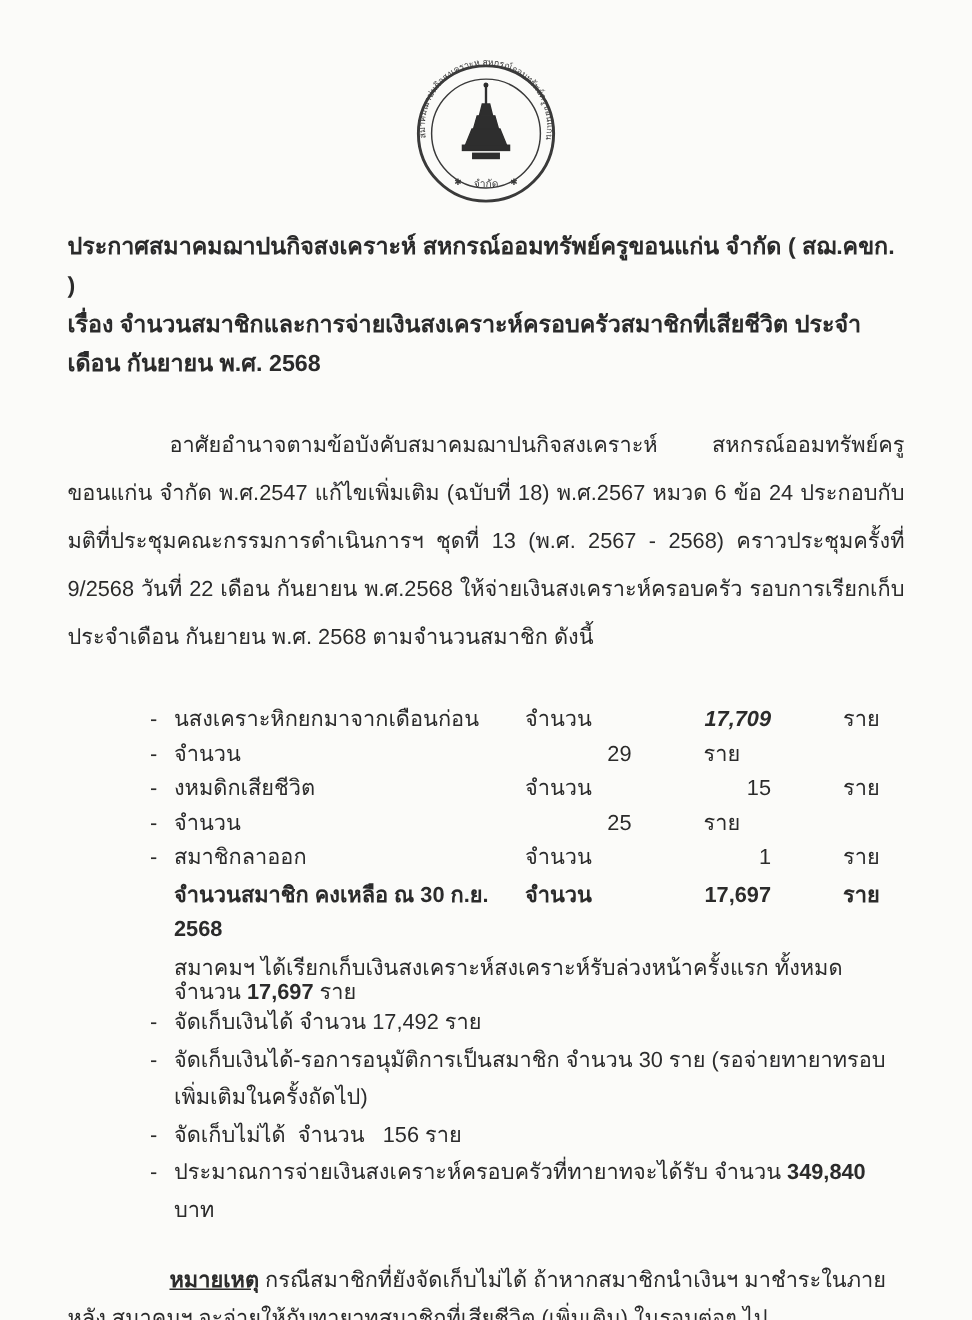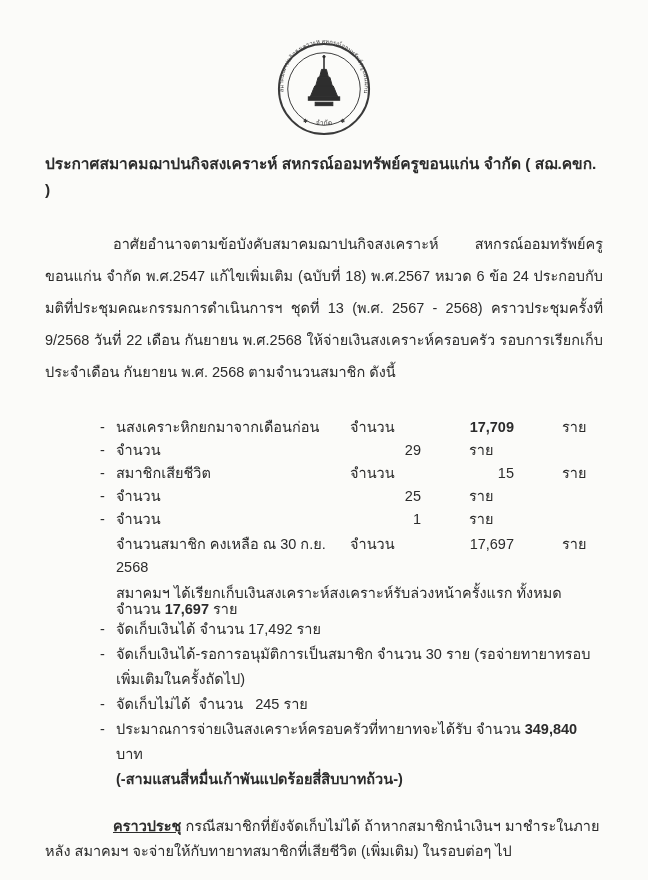--- a/index.html
+++ b/index.html
@@ -24,22 +24,22 @@
   
   .intro { margin:25px 0 0 0; line-height:32px; text-align:justify; text-indent:68px; }
 
   
   .mlist { margin-top:28px; }
   .m-row { display:grid; grid-template-columns:16px 234px 75px 93px 85px; margin-left:55px; line-height:23px; }
   .m-dash { text-align:left; }
   .m-count { }
   .m-value { text-align:right; padding-right:4px; }
   .m-unit { padding-left:44px; }
-  .m-row.total { font-weight:400; margin-top:2px; }
-  .m-row.first-row .m-value { font-weight:700; }
+  .m-row.total { font-weight:700; margin-top:2px; }
+  .m-row.first-row .m-value { font-weight:700;font-style:italic; }
 
   
   .collect { margin-top:6px; }
   .c-intro { margin:0 0 0 71px; line-height:16px; white-space:pre-wrap; }
   .c-item { display:grid; grid-template-columns:16px 1fr; margin-left:55px; line-height:25px; }
   .c-text { white-space:pre-wrap; }
   .c-line2 { margin-left:71px; font-weight:700; line-height:25px; }
   .bv { font-weight:700; }
 
   
@@ -71,52 +71,54 @@
         <rect x="34" y="58" width="32" height="3.5"></rect>
         <rect x="41" y="63.5" width="18" height="3.5"></rect>
       </g>
       <text x="31" y="85" font-size="6" fill="#3a3a3a" text-anchor="middle">✱</text>
       <text x="50" y="86.5" font-size="7" fill="#3a3a3a" text-anchor="middle">จำกัด</text>
       <text x="69" y="85" font-size="6" fill="#3a3a3a" text-anchor="middle">✱</text>
     </svg>
   </div>
 
   <p class="title first">ประกาศสมาคมฌาปนกิจสงเคราะห์ สหกรณ์ออมทรัพย์ครูขอนแก่น จำกัด ( สฌ.คขก. )</p>
+  <p class="title">เรื่อง จำนวนสมาชิกและการจ่ายเงินสงเคราะห์ครอบครัวสมาชิกที่เสียชีวิต ประจำเดือน กันยายน พ.ศ. 2568</p>
 
   <p class="intro">อาศัยอำนาจตามข้อบังคับสมาคมฌาปนกิจสงเคราะห์ สหกรณ์ออมทรัพย์ครูขอนแก่น จำกัด พ.ศ.2547 แก้ไขเพิ่มเติม (ฉบับที่ 18) พ.ศ.2567 หมวด 6 ข้อ 24 ประกอบกับมติที่ประชุมคณะกรรมการดำเนินการฯ ชุดที่ 13 (พ.ศ. 2567 - 2568) คราวประชุมครั้งที่ 9/2568 วันที่ 22 เดือน กันยายน พ.ศ.2568 ให้จ่ายเงินสงเคราะห์ครอบครัว รอบการเรียกเก็บประจำเดือน กันยายน พ.ศ. 2568 ตามจำนวนสมาชิก ดังนี้</p>
 
   <div class="mlist">
     <div class="m-row first-row">
       <span class="m-dash">-</span>
       <span class="m-label">นสงเคราะหิกยกมาจากเดือนก่อน</span>
       <span class="m-count">จำนวน</span>
       <span class="m-value">17,709</span>
       <span class="m-unit">ราย</span>
     </div>
     <div class="m-row">
       <span class="m-dash">-</span>
       <span class="m-count">จำนวน</span>
       <span class="m-value">29</span>
       <span class="m-unit">ราย</span>
     </div>
     <div class="m-row">
       <span class="m-dash">-</span>
-      <span class="m-label">สมาชิกเสียชีวิต</span>
+      <span class="m-label">งหมดิกเสียชีวิต</span>
       <span class="m-count">จำนวน</span>
       <span class="m-value">15</span>
       <span class="m-unit">ราย</span>
     </div>
     <div class="m-row">
       <span class="m-dash">-</span>
       <span class="m-count">จำนวน</span>
       <span class="m-value">25</span>
       <span class="m-unit">ราย</span>
     </div>
     <div class="m-row">
       <span class="m-dash">-</span>
+      <span class="m-label">สมาชิกลาออก</span>
       <span class="m-count">จำนวน</span>
       <span class="m-value">1</span>
       <span class="m-unit">ราย</span>
     </div>
     <div class="m-row total">
       <span class="m-dash"></span>
       <span class="m-label">จำนวนสมาชิก คงเหลือ ณ 30 ก.ย. 2568</span>
       <span class="m-count">จำนวน</span>
       <span class="m-value">17,697</span>
       <span class="m-unit">ราย</span>
@@ -129,24 +131,23 @@
     <div class="c-item">
       <span>-</span>
       <span class="c-text"><span>จัดเก็บเงินได้ จำนวน 17,492 ราย</span><span class="bv"></span><span></span></span>
     </div>
     <div class="c-item">
       <span>-</span>
       <span class="c-text"><span>จัดเก็บเงินได้-รอการอนุมัติการเป็นสมาชิก จำนวน 30 ราย (รอจ่ายทายาทรอบเพิ่มเติมในครั้งถัดไป)</span><span class="bv"></span><span></span></span>
     </div>
     <div class="c-item">
       <span>-</span>
-      <span class="c-text"><span>จัดเก็บไม่ได้  จำนวน   245 ราย</span><span class="bv"></span><span></span></span>
+      <span class="c-text"><span>จัดเก็บไม่ได้  จำนวน   156 ราย</span><span class="bv"></span><span></span></span>
     </div>
     <div class="c-item">
       <span>-</span>
       <span class="c-text"><span>ประมาณการจ่ายเงินสงเคราะห์ครอบครัวที่ทายาทจะได้รับ จำนวน </span><span class="bv">349,840</span><span> บาท</span></span>
     </div>
-    <div class="c-line2">(-สามแสนสี่หมื่นเก้าพันแปดร้อยสี่สิบบาทถ้วน-)</div>
   </div>
 
-  <p class="note"><span class="note-label">คราวประชุ</span><span> กรณีสมาชิกที่ยังจัดเก็บไม่ได้ ถ้าหากสมาชิกนำเงินฯ มาชำระในภายหลัง สมาคมฯ จะจ่ายให้กับทายาทสมาชิกที่เสียชีวิต (เพิ่มเติม) ในรอบต่อๆ ไป</span></p>
+  <p class="note"><span class="note-label">หมายเหตุ</span><span> กรณีสมาชิกที่ยังจัดเก็บไม่ได้ ถ้าหากสมาชิกนำเงินฯ มาชำระในภายหลัง สมาคมฯ จะจ่ายให้กับทายาทสมาชิกที่เสียชีวิต (เพิ่มเติม) ในรอบต่อๆ ไป</span></p>
 
 </div>
 
 </body></html>

